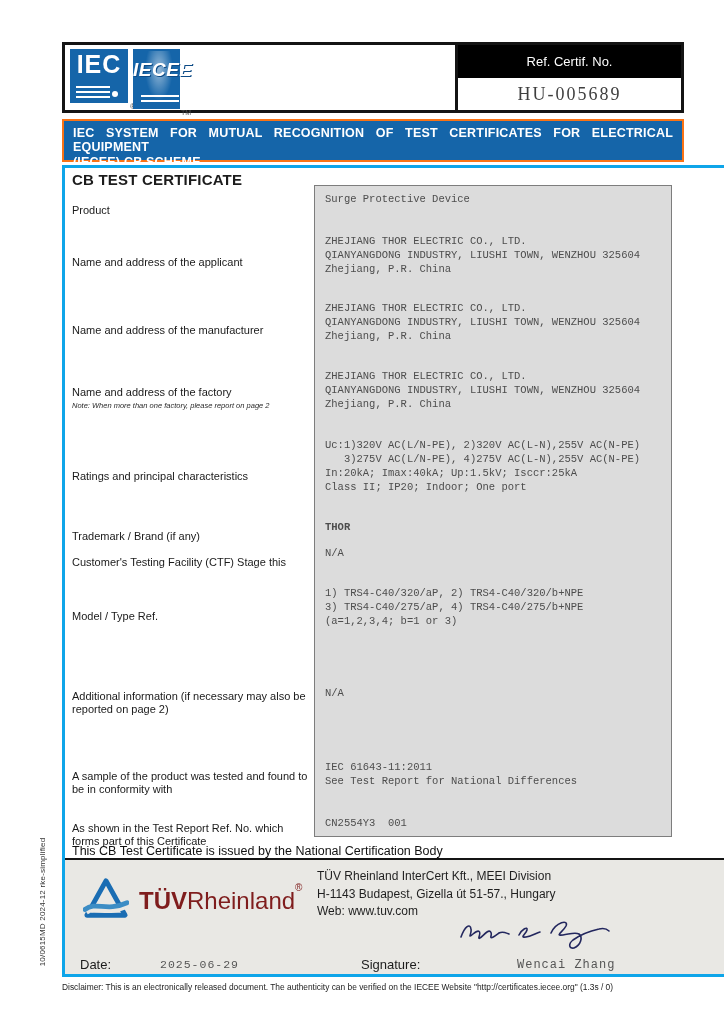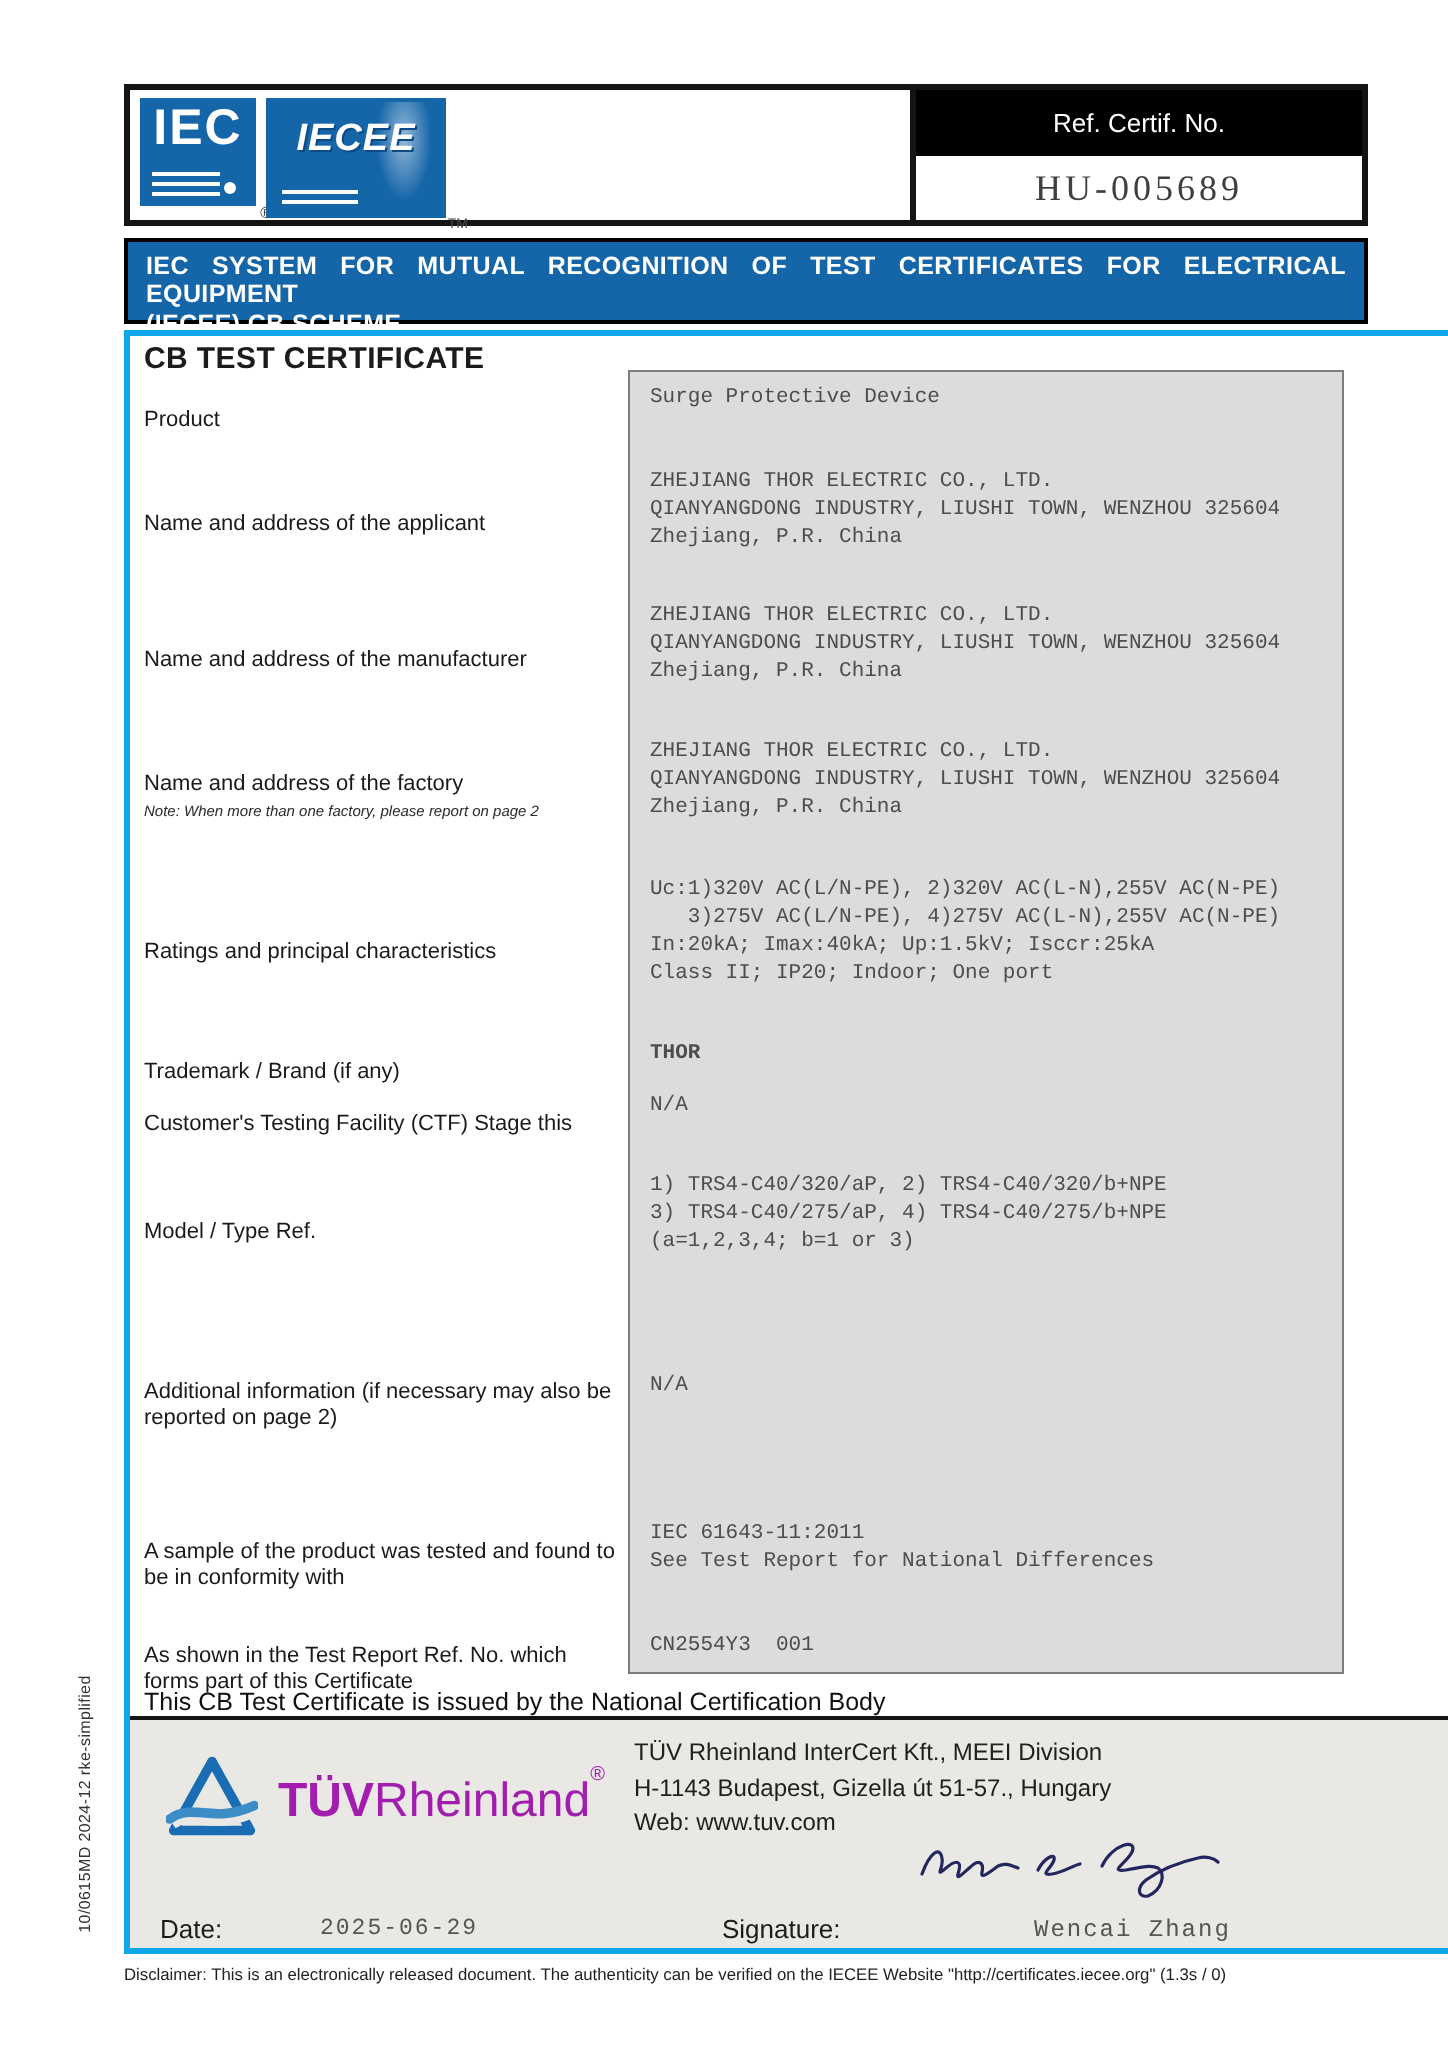--- a/index.html
+++ b/index.html
@@ -18,40 +18,40 @@
   .iec-box {
     width:58px; height:54px; background:#1565a9; color:#fff; position:relative;
     padding-top:2px; text-align:center;
   }
   .iec-box .iec-word { font-size:25px; font-weight:bold; letter-spacing:1px; line-height:26px; }
   .logo-lines { position:absolute; left:6px; bottom:5px; width:46px; }
   .logo-lines i { display:block; height:2px; background:#fff; margin-top:3px; width:34px; }
   .logo-lines .dot { position:absolute; right:4px; bottom:1px; width:6px; height:6px; border-radius:50%; background:#fff; }
   .reg-mark { position:absolute; right:-8px; bottom:-8px; font-size:8px; color:#3a3a3a; font-style:normal; }
   .iecee-box {
-    width:90px; height:60px; background:#1565a9; color:#fff; position:relative; margin-left:5px;
-    padding-top:10px; text-align:center; overflow:visible;
+    width:47px; height:60px; background:#1565a9; color:#fff; position:relative; margin-left:5px;
+    padding-top:10px; text-align:right; overflow:visible;
   }
   .iecee-globe { position:absolute; right:6px; top:2px; width:30px; height:52px;
     background:radial-gradient(ellipse at 50% 35%, rgba(255,255,255,.55), rgba(255,255,255,0) 65%); }
   .iecee-box .iecee-word { font-size:19px; font-weight:bold; font-style:italic; letter-spacing:0.5px; position:relative; z-index:2;
     text-shadow:1px 1px 0 #0d4b86; }
   .iecee-lines { position:absolute; left:8px; bottom:7px; width:40px; }
   .iecee-lines i { display:block; height:2px; background:#fff; margin-top:3px; width:38px; }
   .tm-mark { position:absolute; right:-11px; bottom:-7px; font-size:7px; color:#4a4a4a; }
   .hdr-divider { width:3px; background:#141414; height:100%; }
   .hdr-right { flex:1; display:flex; flex-direction:column; }
   .ref-band { height:33px; background:#000000; color:#fff; text-align:center; line-height:33px; font-size:13px; }
   .ref-value { flex:1; display:flex; align-items:center; justify-content:center;
     font-family:Liberation Serif, serif; font-size:18px; letter-spacing:2px; color:#3f3f3f; }
 
   
   .banner {
     position:absolute; left:62px; top:119px; width:622px; height:43px;
-    background:#1565a9; border:2px solid #000000; color:#fff;
+    background:#1565a9; border:2px solid #f97316; color:#fff;
     padding:5px 9px 16px 9px; font-size:12.5px; font-weight:bold;
   }
   .banner .l1 { display:block; text-align:justify; text-align-last:justify; letter-spacing:0.2px; }
   .banner .l2 { display:block; letter-spacing:0.2px; margin-top:1px; }
 
   
   .mainbox {
     position:absolute; left:62px; top:165px; width:688px; height:812px;
     border:3px solid #0ea5e9; background:#fff;
   }
@@ -71,21 +71,21 @@
   .note { font-size:7.5px; font-style:italic; color:#2a2a2a; margin-top:2px; line-height:9px; }
 
   .issued-line { position:absolute; left:7px; top:676px; font-size:12.5px; color:#111; }
 
   
   .ncb {
     position:absolute; left:0; right:0; bottom:0; top:690px;
     background:#e9e8e4; border-top:2px solid #141414;
   }
   .tuv-logo { position:absolute; left:18px; top:16px; display:flex; align-items:center; }
-  .tuv-text { margin-left:10px; font-size:24px; color:#a21caf; letter-spacing:0; }
+  .tuv-text { margin-left:10px; font-size:24px; color:#7f1d1d; letter-spacing:0; }
   .tuv-text b { font-weight:bold; }
   .tuv-text sup { font-size:10px; vertical-align:18px; }
   .ncb-addr { position:absolute; left:252px; top:8px; font-size:12px; line-height:17.5px; color:#1f1f1f; }
   .sig-img { position:absolute; left:388px; top:50px; }
   .ncb-bottom { position:absolute; left:0; right:0; top:94px; height:24px; font-size:13px; }
   .lbl-date { position:absolute; left:15px; top:3px; }
   .val-date { position:absolute; left:95px; top:4px; font-family:"Liberation Mono", monospace; font-size:11.5px; letter-spacing:1px; color:#555; }
   .lbl-sig { position:absolute; left:296px; top:3px; }
   .val-sig { position:absolute; left:452px; top:4px; font-family:"Liberation Mono", monospace; font-size:12px; letter-spacing:1px; color:#555; }
 

